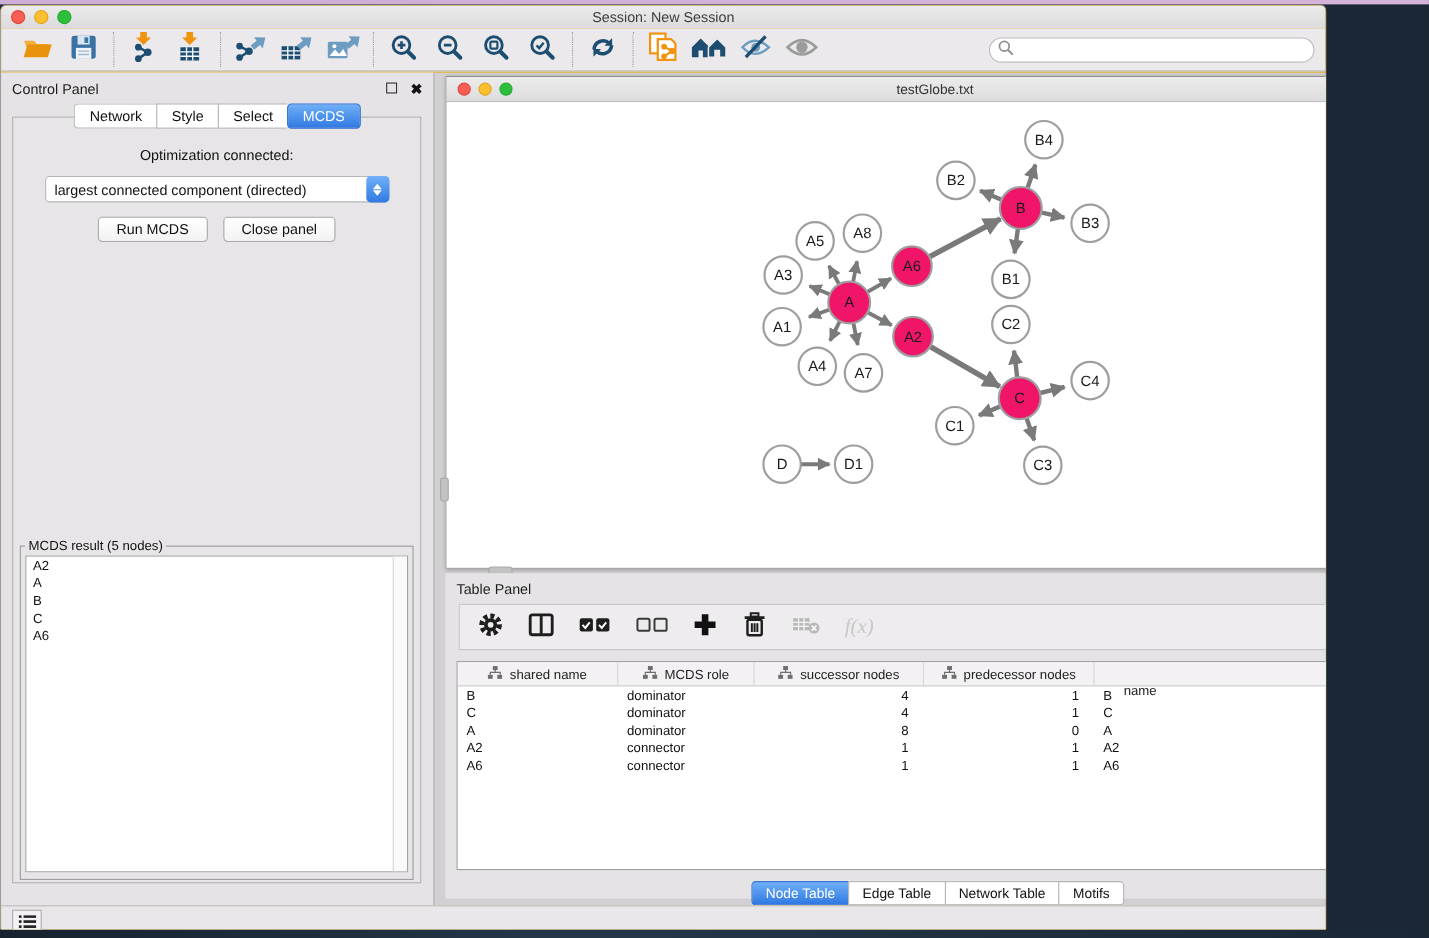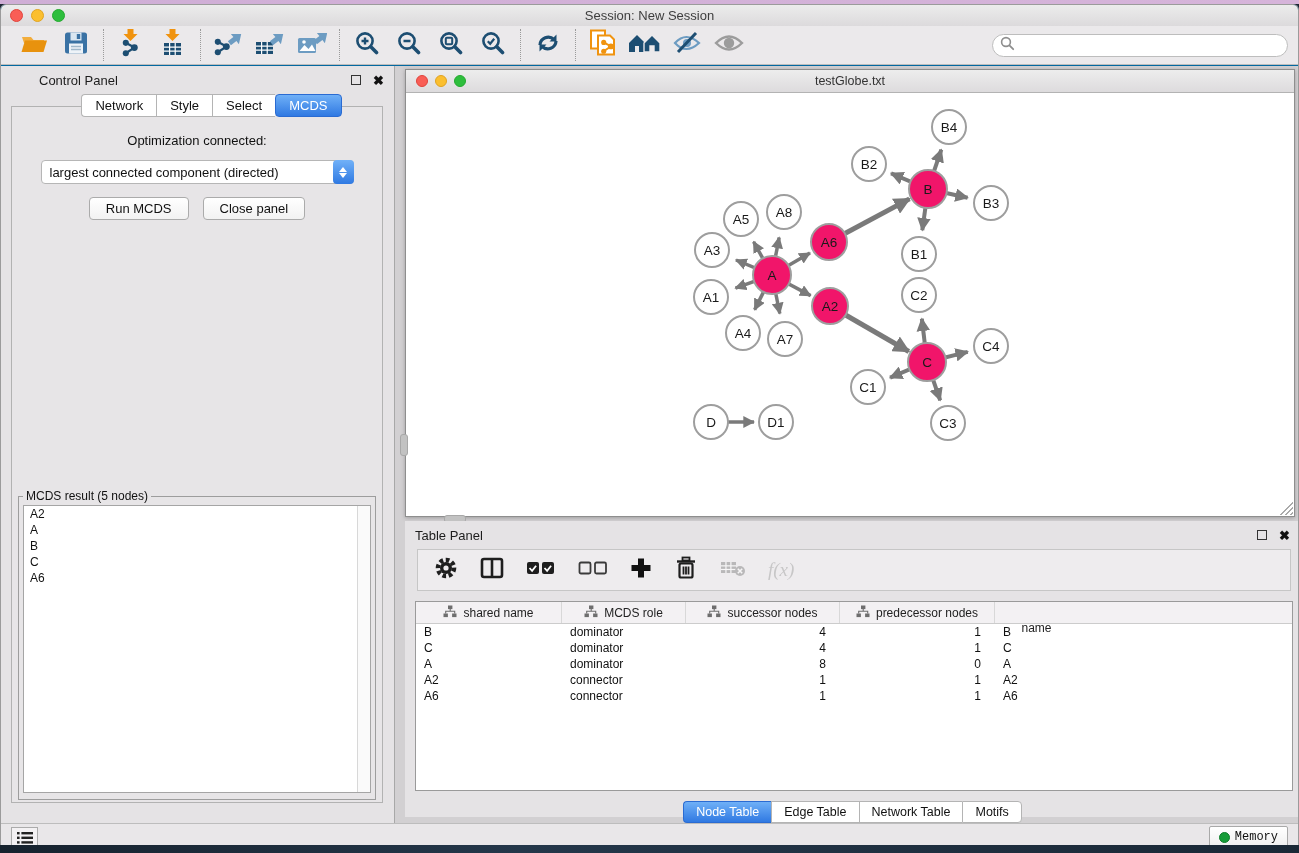--- a/index.html
+++ b/index.html
@@ -4,22 +4,22 @@
 <style>
   * { margin:0; padding:0; box-sizing:border-box; }
   html,body { width:1299px; height:853px; overflow:hidden;
     font-family:"Liberation Sans", sans-serif; background:#1c2735; }
   #wallpaper-top { position:absolute; left:0; top:0; width:1299px; height:4px;
     background:linear-gradient(90deg,#cfaed6,#d6b4da); }
   #wallpaper-bottom { position:absolute; left:0; top:845px; width:1299px; height:8px;
     background:linear-gradient(90deg,#16222e,#24374a 40%,#1a2836); }
 
   
-  #app-window { position:absolute; left:0; top:4px; width:1299px; height:841px;
-    background:#0369a1; border-radius:6px 6px 0 0; overflow:hidden;
+  #app-window { position:absolute; left:0; top:4px; width:1206px; height:841px;
+    background:#eab308; border-radius:6px 6px 0 0; overflow:hidden;
     border:1px solid #9b9b9b; border-bottom:none; }
 
   #titlebar { position:relative; height:21px;
     background:linear-gradient(#ececec,#dcdadc); }
   .traffic { position:absolute; top:4px; display:flex; gap:8px; left:9px; }
   .light { width:13px; height:13px; border-radius:50%; }
   .light.red { background:#f95e56; border:1px solid #e0443c; }
   .light.yellow { background:#fbbf2f; border:1px solid #e0a321; }
   .light.green { background:#2ebe3d; border:1px solid #24a930; }
   #window-title { text-align:center; font-size:13px; color:#3e3e3e; line-height:21px; }
@@ -34,21 +34,21 @@
     display:flex; align-items:center; padding-left:7px; }
   #search-box input { border:none; outline:none; flex:1; font-size:13px;
     background:transparent; font-family:"Liberation Sans",sans-serif; }
 
   
   #workspace { position:absolute; left:0; top:61px; width:1299px; height:757px;
     background:#d2d0d2; }
 
   
   #control-panel { position:absolute; left:0; top:0; width:394px; height:757px;
-    background:#e5e3e5; border-right:1px solid #a8a8a8;padding-left:28px; }
+    background:#e5e3e5; border-right:1px solid #a8a8a8; }
   .panel-header { height:28px; display:flex; align-items:center; padding:0 10px; }
   .panel-title { font-size:13px; color:#1d1d1d; flex:1; }
   .float-icon { width:10px; height:10px; border:1.6px solid #333; margin-right:12px; cursor:pointer; }
   .close-icon { font-size:13px; font-weight:bold; color:#111; cursor:pointer; }
 
   #cp-tabs { display:flex; justify-content:center; position:relative; z-index:2; }
   .cp-tab { font-size:13px; padding:3px 13px; background:#fff; border:1px solid #b4b4b4;
     border-right:none; color:#111; cursor:pointer; }
   .cp-tab:first-child { border-radius:4px 0 0 4px; }
   .cp-tab:last-child { border-right:1px solid #b4b4b4; border-radius:0 4px 4px 0; }

